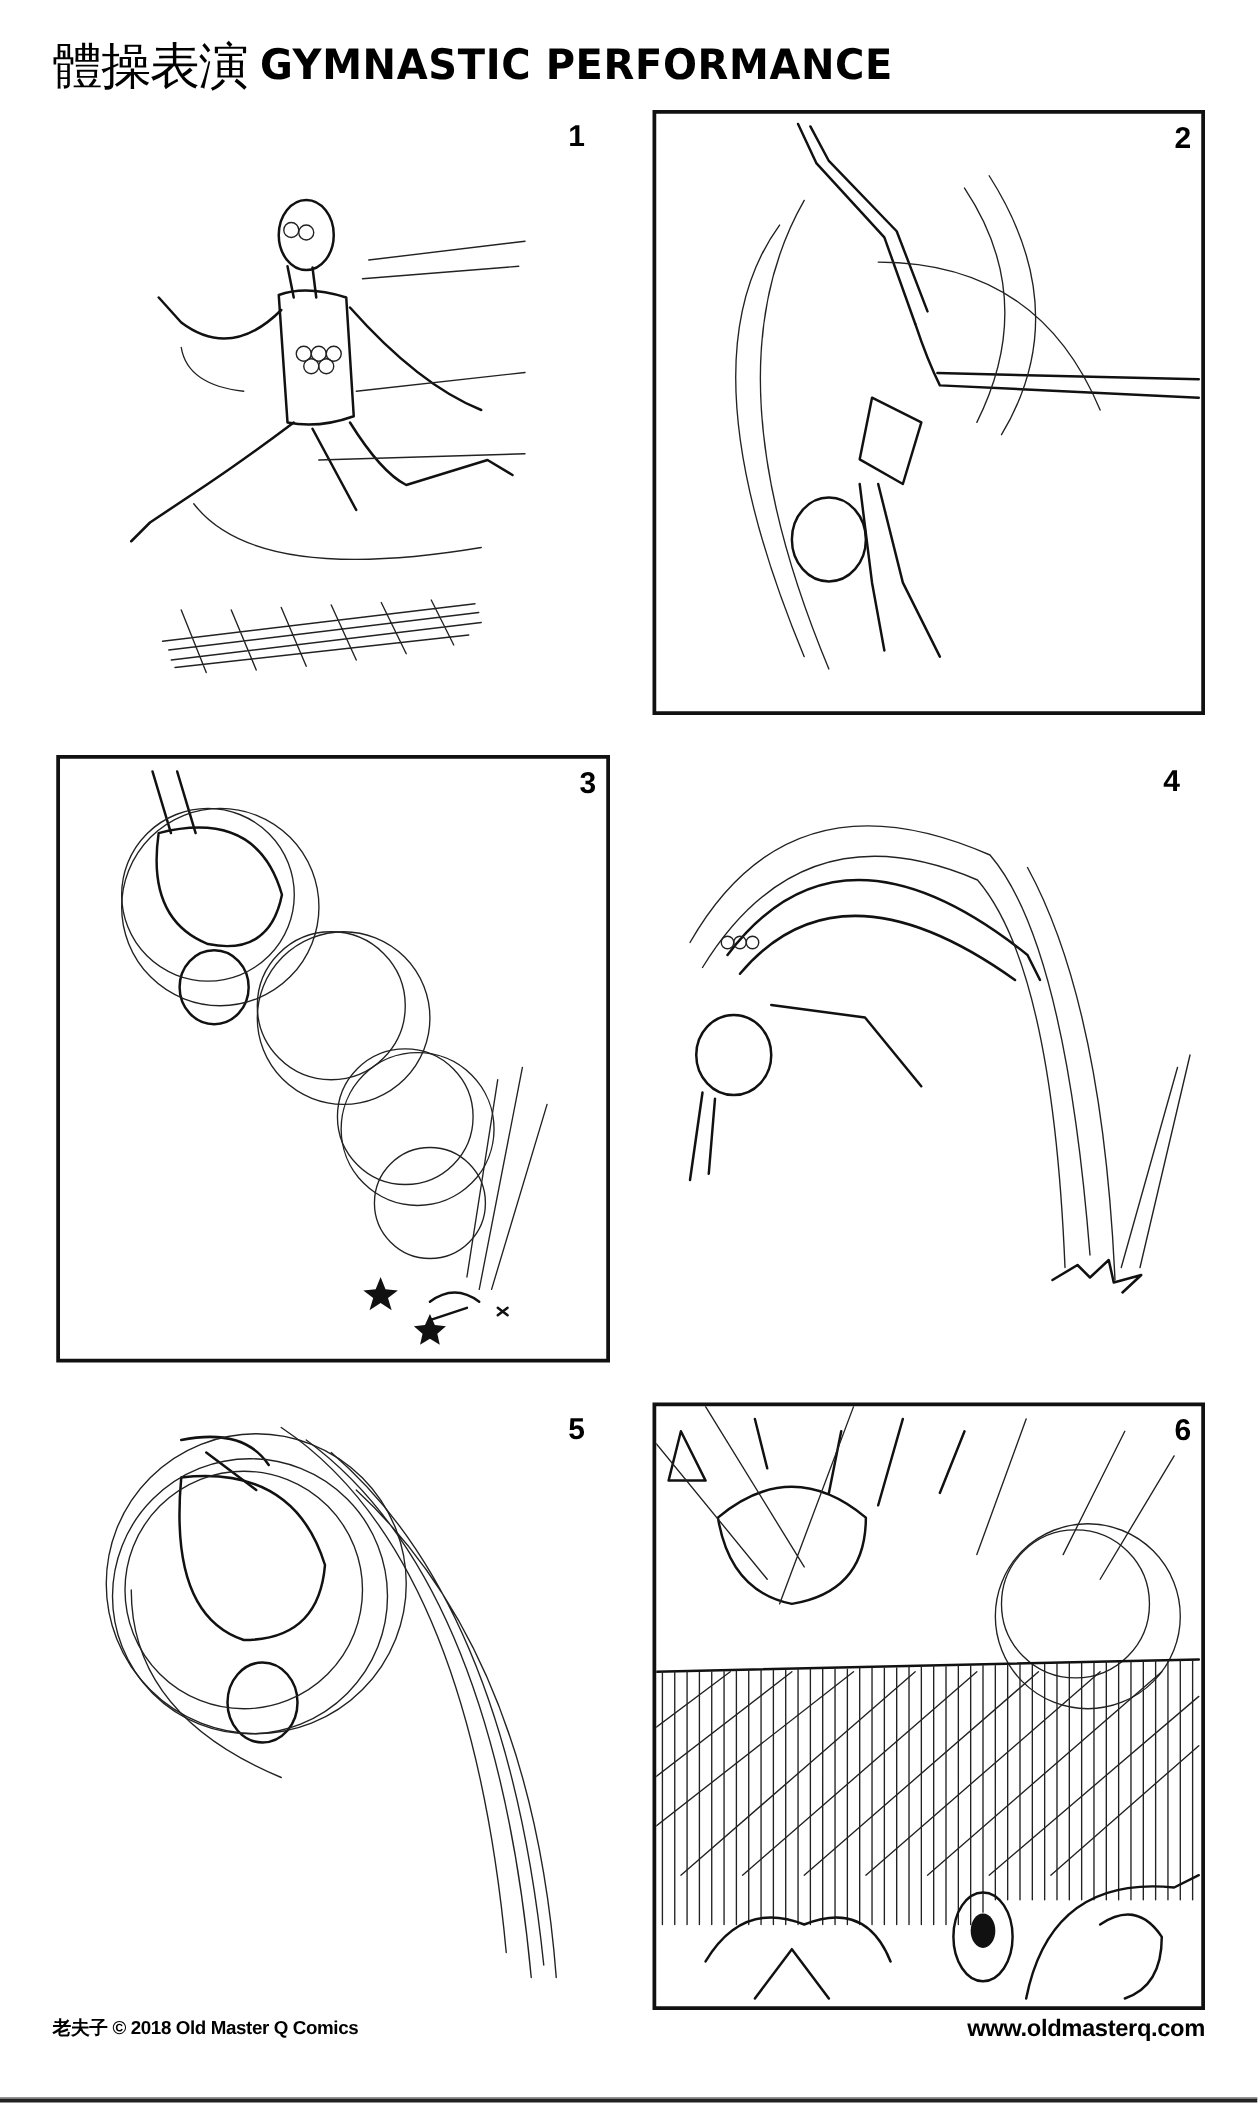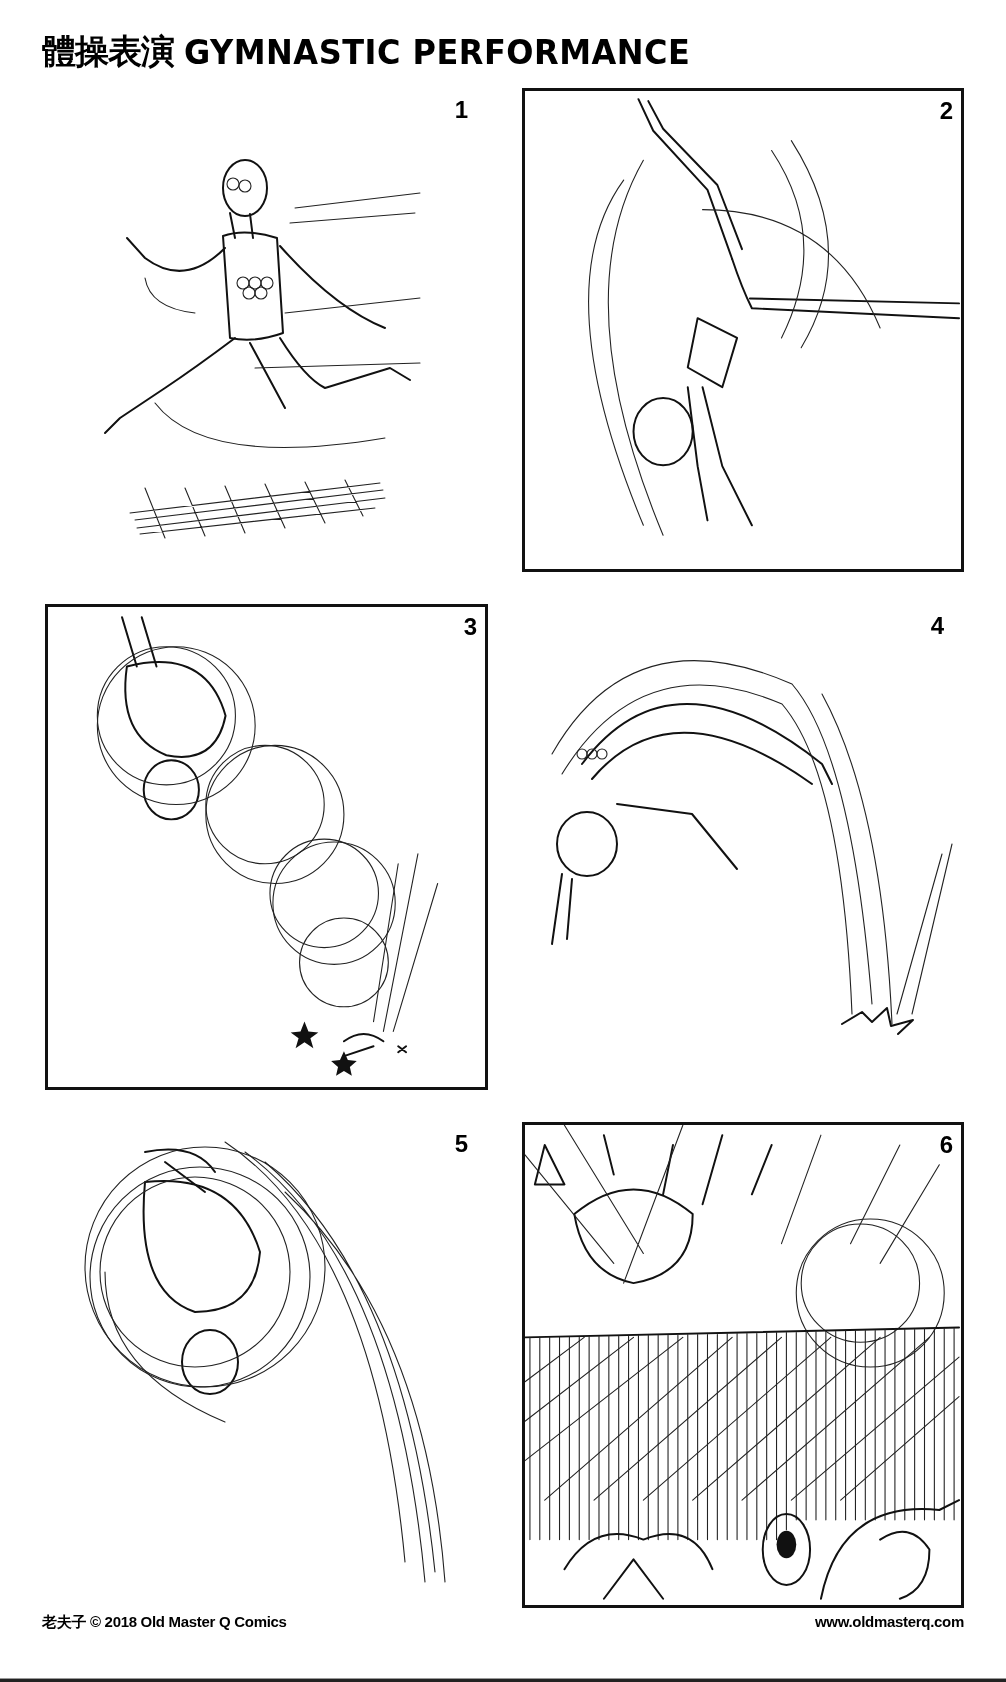--- a/index.html
+++ b/index.html
@@ -1,26 +1,26 @@
 <!DOCTYPE html>
 <html><head>
 <meta charset="utf-8">
 <style>
   html, body { margin:0; padding:0; background:#ffffff; }
   body { width:1006px; height:1682px; position:relative; overflow:hidden; font-family:"Liberation Sans", sans-serif; color:#000; }
   .title { position:absolute; left:42px; top:30px; height:44px; display:flex; align-items:center; gap:10px; white-space:nowrap; }
-  .title .zh { font-family:"DejaVu Sans", sans-serif; font-size:34px; font-weight:bold; letter-spacing:-1px; }
+  .title .zh { font-family:"DejaVu Sans", sans-serif; font-size:40px; font-weight:normal; letter-spacing:-1px; }
   .title .en { font-family:"DejaVu Sans", sans-serif; font-size:32px; font-weight:900; letter-spacing:0.5px; transform:scaleY(1.05); }
   .panel { position:absolute; box-sizing:border-box; }
   .panel.framed { border:3px solid #111; }
   .pnum { position:absolute; font-family:"Liberation Sans", sans-serif; font-size:24px; font-weight:bold; }
   .art { position:absolute; left:0; top:0; width:100%; height:100%; }
   .art svg { width:100%; height:100%; display:block; }
   .footer-left { position:absolute; left:42px; top:1613px; font-size:15px; font-weight:bold; letter-spacing:-0.3px; font-family:"Liberation Sans", sans-serif; }
-  .footer-right { position:absolute; right:42px; top:1613px; font-size:15px; font-weight:bold; letter-spacing:-0.3px; font-family:"Liberation Sans", sans-serif; }
+  .footer-right { position:absolute; right:42px; top:1613px; font-size:19px; font-weight:bold; letter-spacing:-0.3px; font-family:"Liberation Sans", sans-serif; }
   .bottom-rule { position:absolute; left:0; right:0; top:1678px; height:4px; background:#222; border-top:1px solid #999; }
   svg .ink { fill:none; stroke:#111; stroke-width:2; stroke-linecap:round; stroke-linejoin:round; }
   svg .thin { fill:none; stroke:#222; stroke-width:1.1; stroke-linecap:round; }
   svg .fill { fill:#111; stroke:none; }
 </style>
 </head>
 <body>
 
 <div class="title">
   <span class="zh">體操表演</span>

